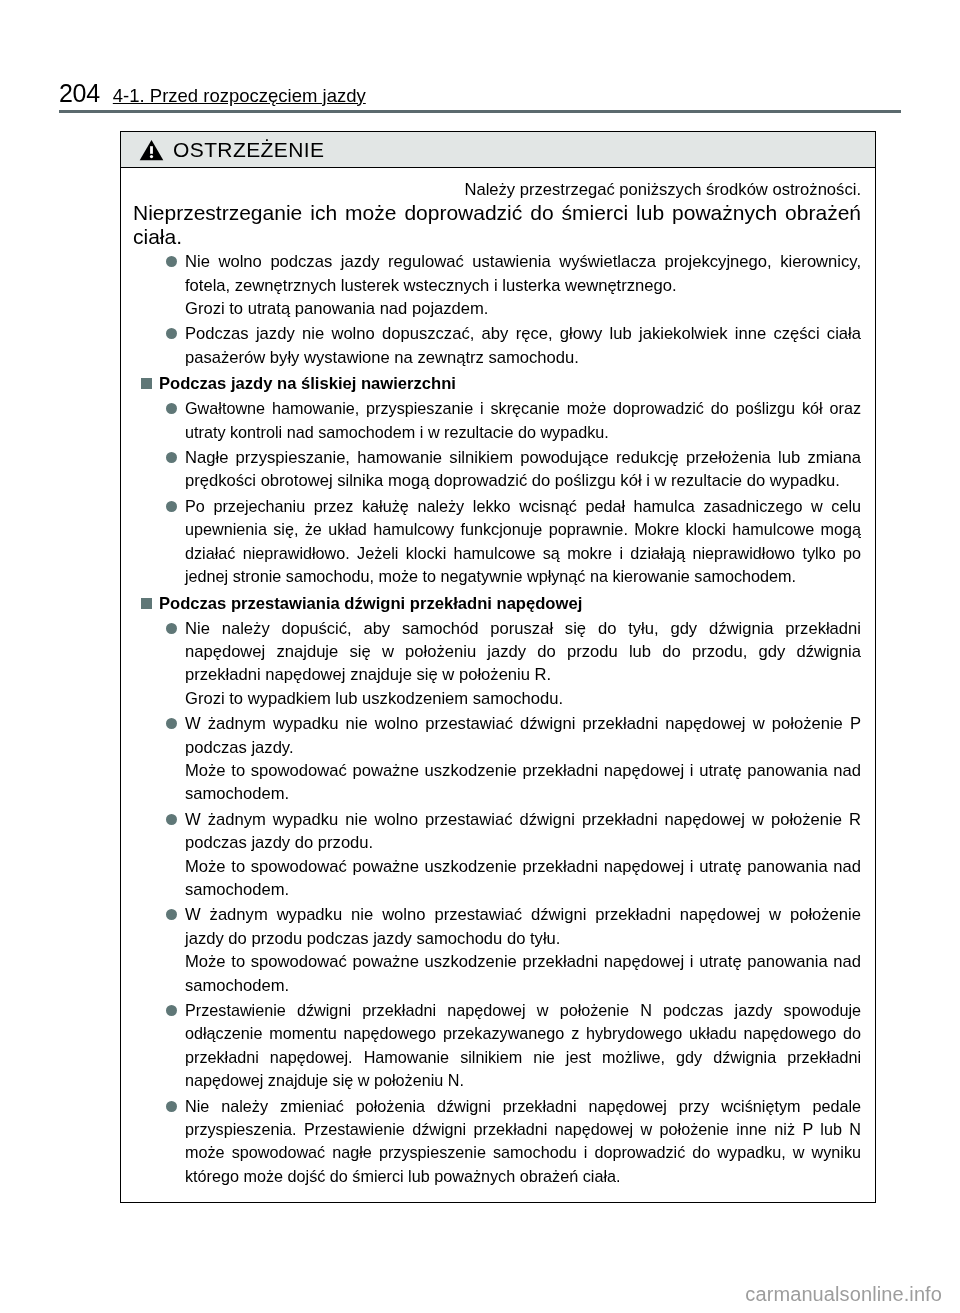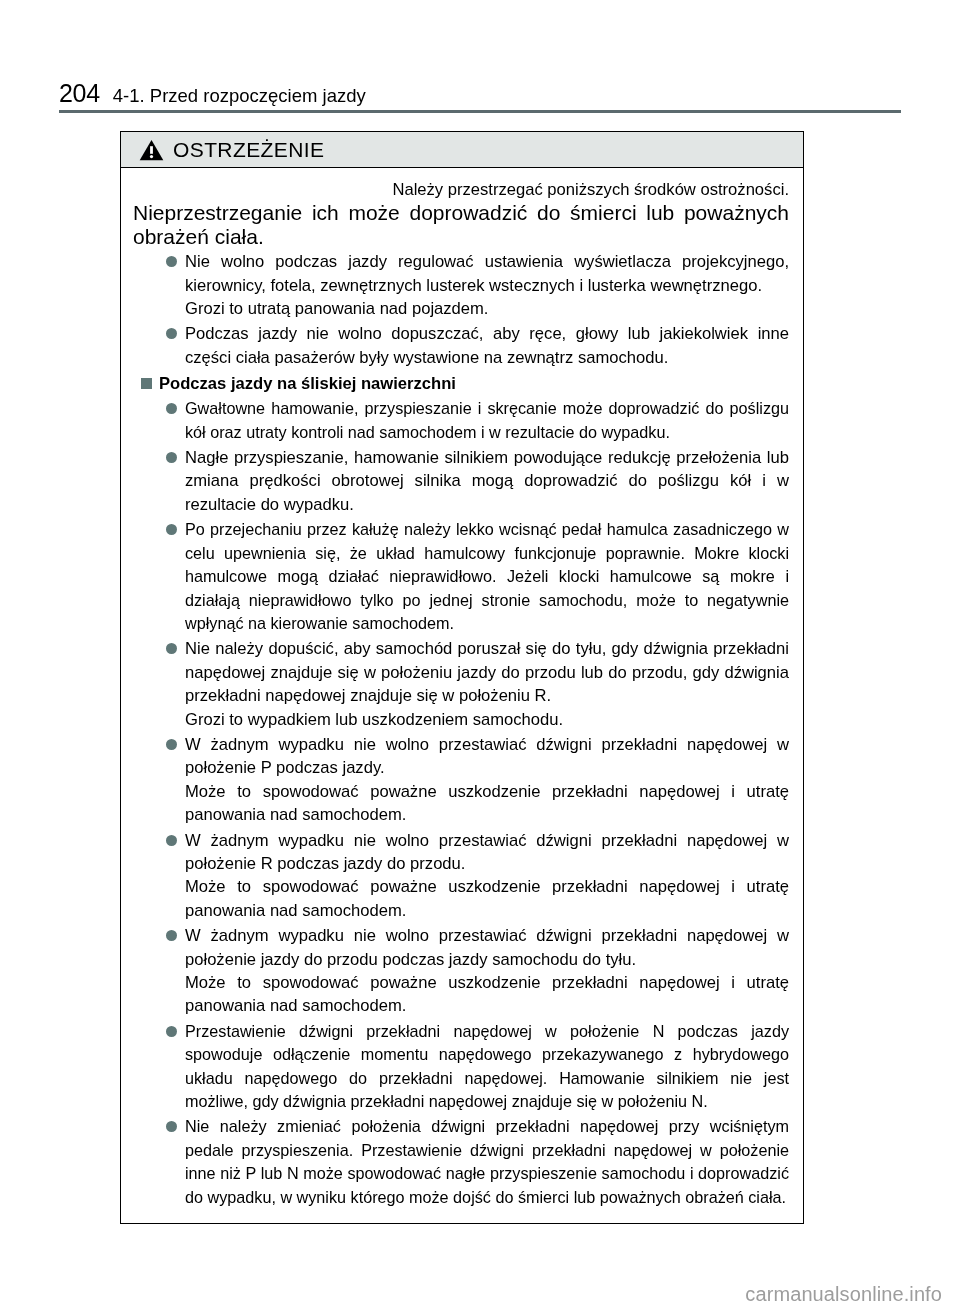--- a/index.html
+++ b/index.html
@@ -33,36 +33,37 @@
     letter-spacing: -0.3px;
     line-height: 1;
     margin-left: 59px;
   }
   .section-title {
     font-size: 18.5px;
     font-weight: normal;
     line-height: 1;
     margin-left: 13px;
     padding-bottom: 1px;
+    text-decoration: underline;
   }
   .header-rule {
     position: absolute;
     left: 59px;
     top: 110px;
     width: 842px;
     height: 3px;
     background: #5b6a6e;
   }
 
   
   .warning-box {
     position: absolute;
     left: 120px;
     top: 131px;
-    width: 684px;
+    width: 756px;
     border: 1.6px solid #000000;
     box-sizing: border-box;
     background: #ffffff;
   }
   .warning-head {
     background: #e2e6e5;
     border-bottom: 1.6px solid #000000;
     height: 36px;
     display: flex;
     align-items: center;
@@ -222,20 +223,24 @@
       </div>
     </div>
 
     <div class="bullet-item">
       <span class="dot-marker"></span>
       <div class="bullet-body">
         <div class="para narrow">Po przejechaniu przez kałużę należy lekko wcisnąć pedał hamulca zasadniczego w celu upewnienia się, że układ hamulcowy funkcjonuje poprawnie. Mokre klocki hamulcowe mogą działać nieprawidłowo. Jeżeli klocki hamulcowe są mokre i działają nieprawidłowo tylko po jednej stronie samochodu, może to negatywnie wpłynąć na kierowanie samochodem.</div>
       </div>
     </div>
 
+    <div class="sq-heading">
+      <span class="sq-marker"></span>
+      <span class="sq-text">Podczas przestawiania dźwigni przekładni napędowej</span>
+    </div>
 
     <div class="bullet-item">
       <span class="dot-marker"></span>
       <div class="bullet-body">
         <div class="para">Nie należy dopuścić, aby samochód poruszał się do tyłu, gdy dźwignia przekładni napędowej znajduje się w położeniu jazdy do przodu lub do przodu, gdy dźwignia przekładni napędowej znajduje się w położeniu R.</div>
         <div class="para">Grozi to wypadkiem lub uszkodzeniem samochodu.</div>
       </div>
     </div>
 
     <div class="bullet-item">

